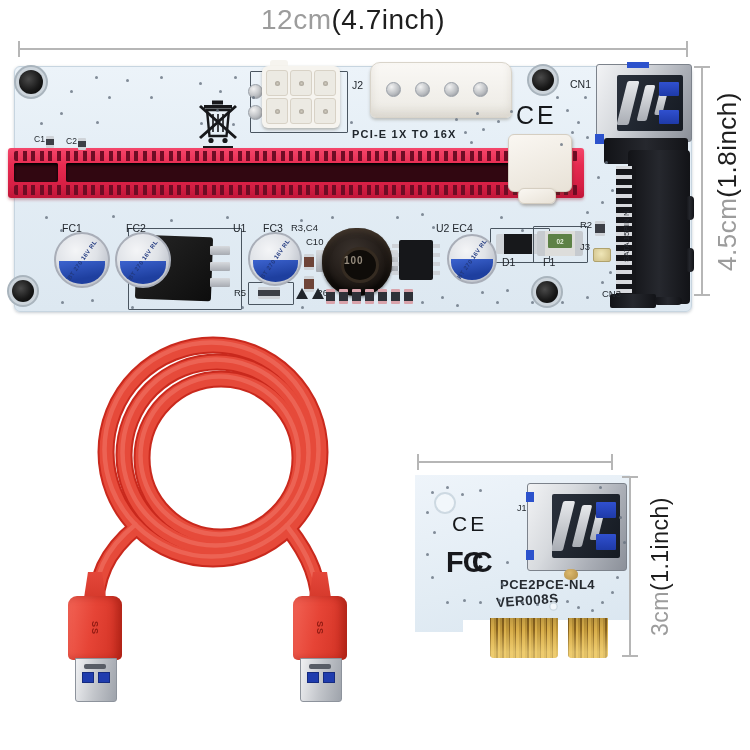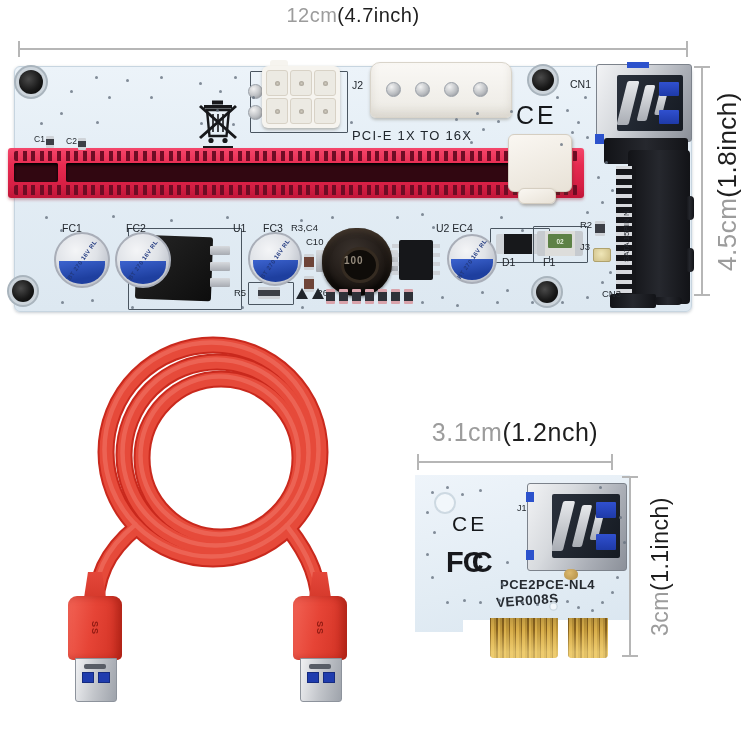--- a/index.html
+++ b/index.html
@@ -1,20 +1,20 @@
 <!DOCTYPE html>
 <html><head>
 <meta charset="utf-8">
 <style>
   html,body{margin:0;padding:0;background:#fff;}
   .scene{position:relative;width:750px;height:750px;background:#fff;overflow:hidden;
          font-family:"Liberation Sans",sans-serif;}
   .abs{position:absolute;}
   
-  .dim-text{font-size:20px;color:#1e1e1e;letter-spacing:.5px;text-align:center;}
+  .dim-text{font-size:28px;color:#1e1e1e;letter-spacing:.5px;text-align:center;}
   .dim-text .m{color:#9c9c9c;}
   .dim-text.small{font-size:25px;}
   .dim-line-h{position:absolute;height:2px;background:#b6b6b6;}
   .dim-line-h::before,.dim-line-h::after{content:"";position:absolute;top:-7px;width:2px;height:16px;background:#b6b6b6;}
   .dim-line-h::before{left:0;} .dim-line-h::after{right:0;}
   .dim-line-v{position:absolute;width:2px;background:#b6b6b6;}
   .dim-line-v::before,.dim-line-v::after{content:"";position:absolute;left:-7px;width:16px;height:2px;background:#b6b6b6;}
   .dim-line-v::before{top:0;} .dim-line-v::after{bottom:0;}
   .vwrap{display:flex;align-items:center;justify-content:center;}
   .vwrap>span{transform:rotate(-90deg);white-space:nowrap;}
@@ -151,21 +151,21 @@
       <div class="cell"></div>
       <div class="cell"></div>
   </div>
 
   <div class="abs molex" style="left:370px;top:62px;width:140px;height:54px;"></div>
   <div class="mpin" style="left:386px;top:82px;"></div>
   <div class="mpin" style="left:415px;top:82px;"></div>
   <div class="mpin" style="left:444px;top:82px;"></div>
   <div class="mpin" style="left:473px;top:82px;"></div>
 
-  <div class="abs" style="left:352px;top:128px;font-size:13px;font-weight:400;letter-spacing:1.2px;color:#20262c;">PCI-E 1X TO 16X</div>
+  <div class="abs" style="left:352px;top:128px;font-size:11px;font-weight:700;letter-spacing:1.2px;color:#20262c;">PCI-E 1X TO 16X</div>
   <div class="abs cemark" style="left:516px;top:101px;">CE</div>
 
   <div class="port-shell" style="left:596px;top:64px;width:94px;height:76px;">
     <div class="port-open" style="left:20px;top:10px;width:66px;height:56px;">
       <div class="prong" style="left:5px;top:6px;width:12px;height:44px;"></div>
       <div class="prong" style="left:24px;top:10px;width:10px;height:36px;"></div>
       <div class="prong" style="left:40px;top:16px;width:8px;height:24px;"></div>
       <div class="blue-bar" style="right:4px;top:7px;width:20px;height:14px;"></div>
       <div class="blue-bar" style="right:4px;bottom:7px;width:20px;height:14px;"></div>
     </div>
@@ -271,23 +271,20 @@
   <div class="usb-neck" style="left:309px;top:572px;width:22px;height:26px;"></div>
   <div class="usb-body" style="left:293px;top:596px;width:54px;height:64px;">
     <span class="ssmark">SS</span>
   </div>
   <div class="usb-metal" style="left:300px;top:658px;width:40px;height:42px;"></div>
   <div class="usb-slit" style="left:309px;top:664px;width:22px;height:5px;"></div>
   <div class="usb-contact" style="left:307px;top:672px;width:10px;height:9px;"></div>
   <div class="usb-contact" style="left:323px;top:672px;width:10px;height:9px;"></div>
 
 
-  <div class="abs dim-text small" style="left:395px;top:418px;width:240px;">
-    <span class="m">3.1cm</span><span>(1.2nch)</span>
-  </div>
   <div class="dim-line-h" style="left:417px;top:461px;width:196px;"></div>
 
   <div class="abs card-pcb" style="left:415px;top:475px;width:215px;height:157px;"></div>
   <div class="gold" style="left:490px;top:618px;width:68px;height:40px;"></div>
   <div class="gold" style="left:568px;top:618px;width:40px;height:40px;"></div>
 
   <div class="abs" style="left:434px;top:492px;width:22px;height:22px;border-radius:50%;background:#f2f7fb;box-shadow:inset 0 0 0 2px #cdd9e2;"></div>
   <div class="abs cemark" style="left:452px;top:512px;font-size:21px;">CE</div>
   <div class="abs fcc" style="left:446px;top:546px;"><span>F</span><span>C</span><span class="c2">C</span></div>
   <div class="sk" style="left:517px;top:503px;font-size:9px;">J1</div>

